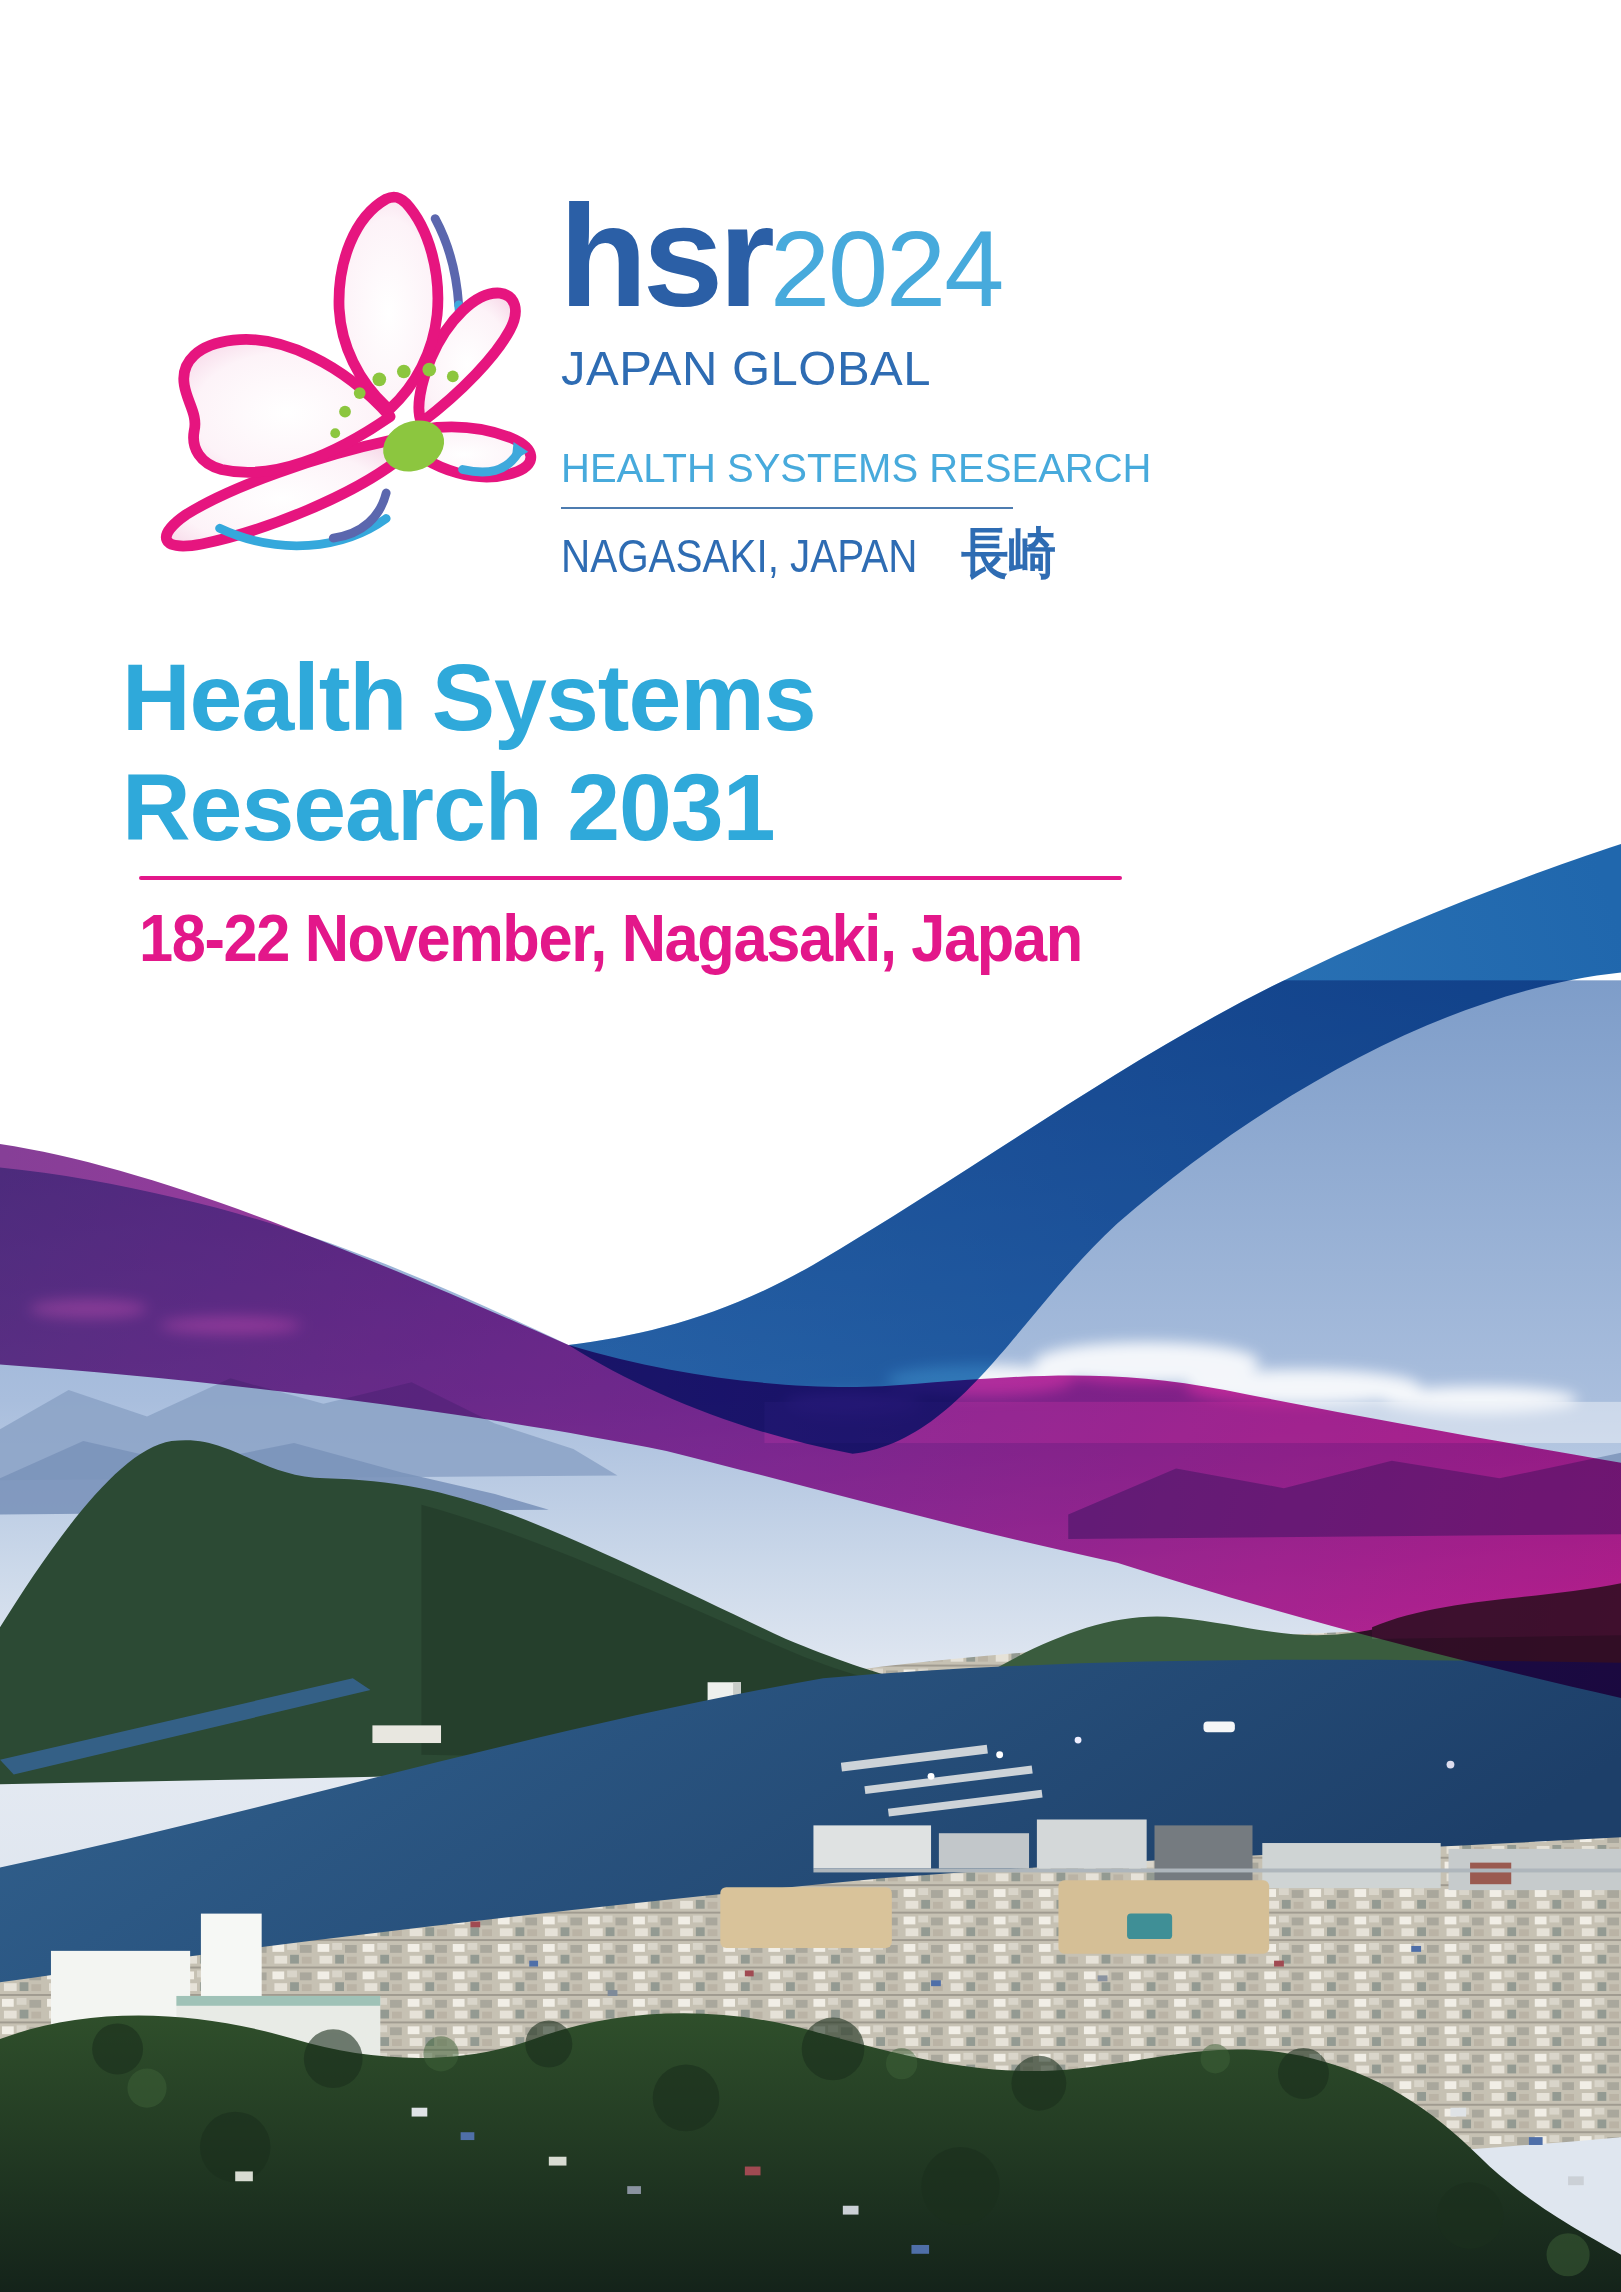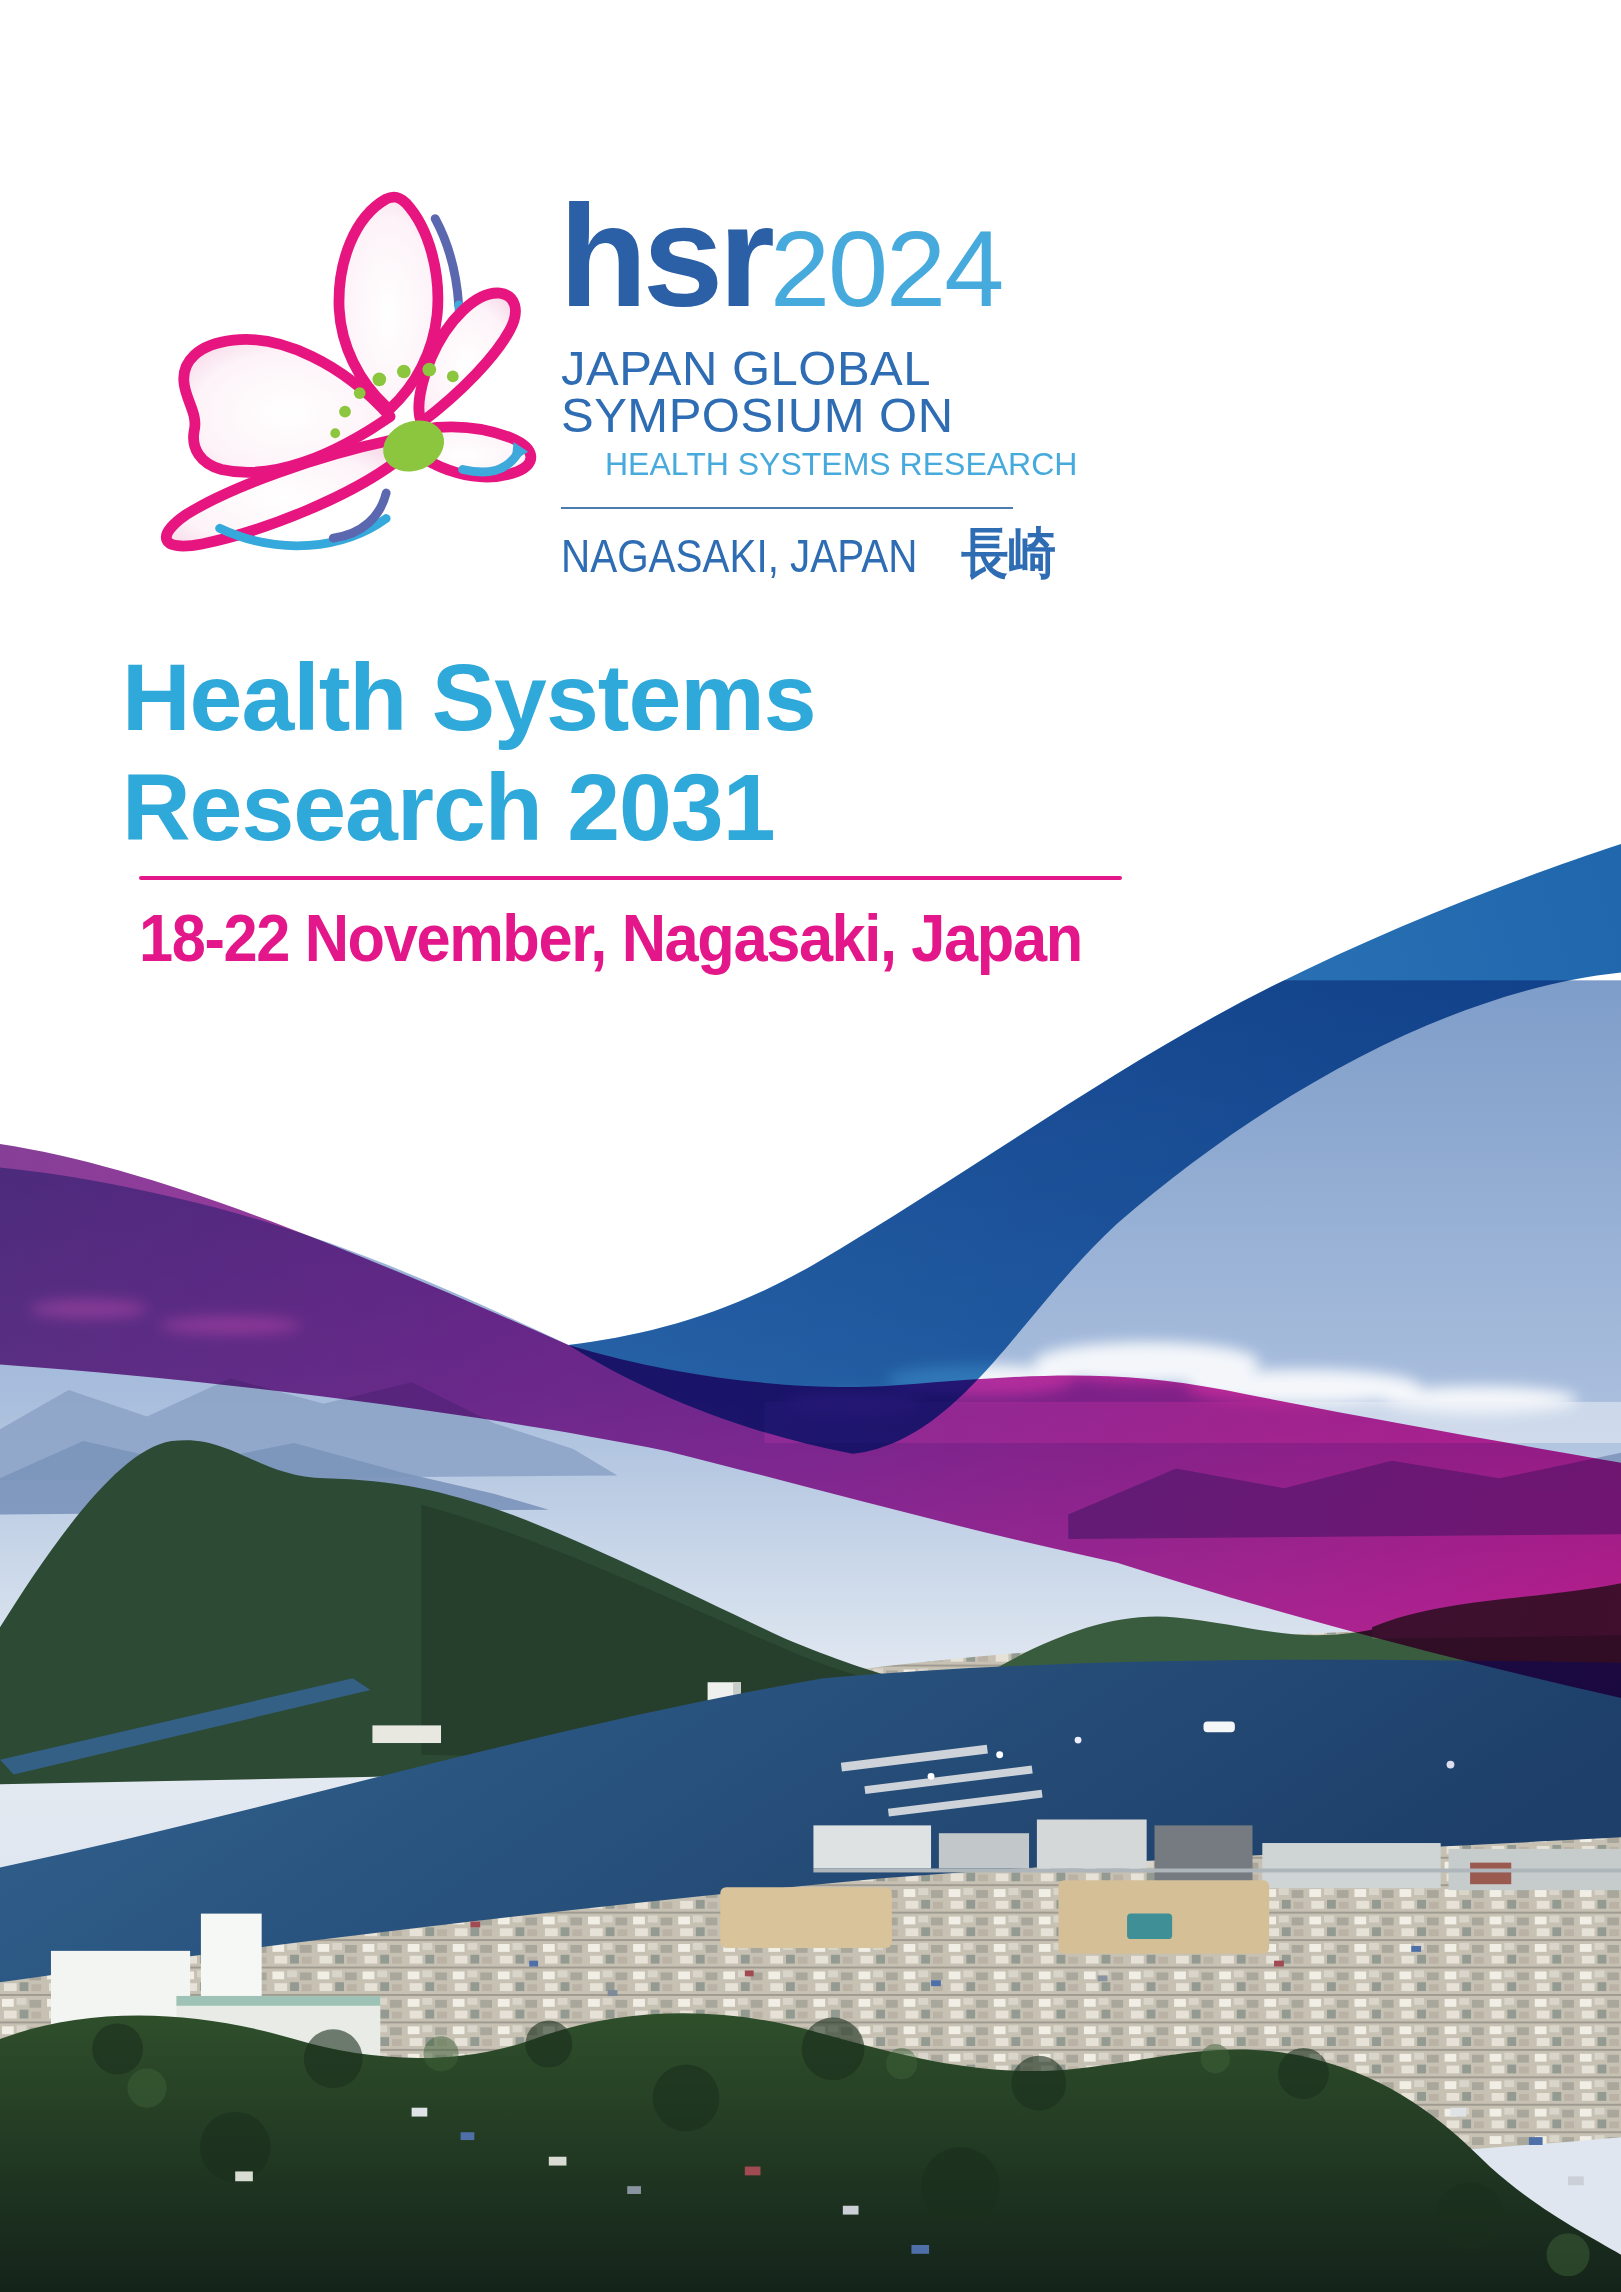--- a/index.html
+++ b/index.html
@@ -10,21 +10,21 @@
   }
   
   .logo{position:absolute;left:4px;top:0;width:1621px;height:608px;}
   .flower{position:absolute;left:147px;top:189px;width:390px;height:365px;}
   .logo-row1{position:absolute;left:555px;top:184px;display:flex;align-items:baseline;line-height:1;}
   .hsr{font-size:145px;font-weight:bold;letter-spacing:-4.9px;color:var(--wordmark-blue);}
   .yr{font-size:108px;font-weight:400;letter-spacing:-2px;margin-left:0;color:var(--year-light-blue);}
   .sub{position:absolute;left:557px;line-height:1;color:var(--subtitle-blue);white-space:nowrap;}
   .sub1{top:344px;font-size:49px;letter-spacing:0.5px;}
   .sub2{top:391px;font-size:49px;letter-spacing:0.5px;}
-  .sub3{top:448px;font-size:32px;letter-spacing:0px;color:var(--subtitle-light-blue);margin-left:44px;}
+  .sub3{top:448px;font-size:40px;letter-spacing:0px;color:var(--subtitle-light-blue);}
   .logo-divider{position:absolute;left:557px;top:507px;width:452px;height:2px;background:var(--divider-blue);}
   .loc-row{position:absolute;left:557px;top:526px;display:flex;align-items:baseline;line-height:1;color:var(--subtitle-blue);transform:scaleX(.86);transform-origin:left;}
   .loc{font-size:47px;letter-spacing:0px;}
   .kanji{font-size:55px;font-weight:bold;margin-left:51px;font-family:"DejaVu Sans",sans-serif;}
   
   .hero-title{position:absolute;left:122px;top:642px;margin:0;font-size:95px;line-height:110px;font-weight:bold;letter-spacing:-1px;color:var(--title-sky-blue);}
   .hero-title span{display:block;}
   .hero-rule{position:absolute;left:139px;top:876px;width:983px;height:3.9px;background:var(--accent-magenta);border-radius:2px;}
   .hero-dates{position:absolute;left:139px;top:905px;font-size:66px;font-weight:bold;letter-spacing:-1.5px;line-height:1;color:var(--accent-magenta);transform:scaleX(.93);transform-origin:left;white-space:nowrap;}
   
@@ -235,21 +235,20 @@
       <polygon points="370,258 385,268 368,278" fill="#3fa9dc"></polygon>
       <path class="swoosh" d="M70 346 C130 374 196 368 240 336" stroke="#35a8dc" stroke-width="9"></path>
       <path class="swoosh" d="M186 356 C216 352 234 334 240 310" stroke="#5b67ae" stroke-width="9"></path>
     </svg>
 
     <div class="logo-row1">
       <span class="hsr">hsr</span>
       <span class="yr">2024</span>
     </div>
     <div class="sub sub1">JAPAN GLOBAL</div>
-    <div class="sub sub2">SYMPOSIUM ON</div>
     <div class="sub sub3">HEALTH SYSTEMS RESEARCH</div>
     <div class="logo-divider"></div>
     <div class="loc-row">
       <span class="loc">NAGASAKI, JAPAN</span>
       <span class="kanji">長崎</span>
     </div>
   </header>
 
   <section>
     <h1 class="hero-title">

